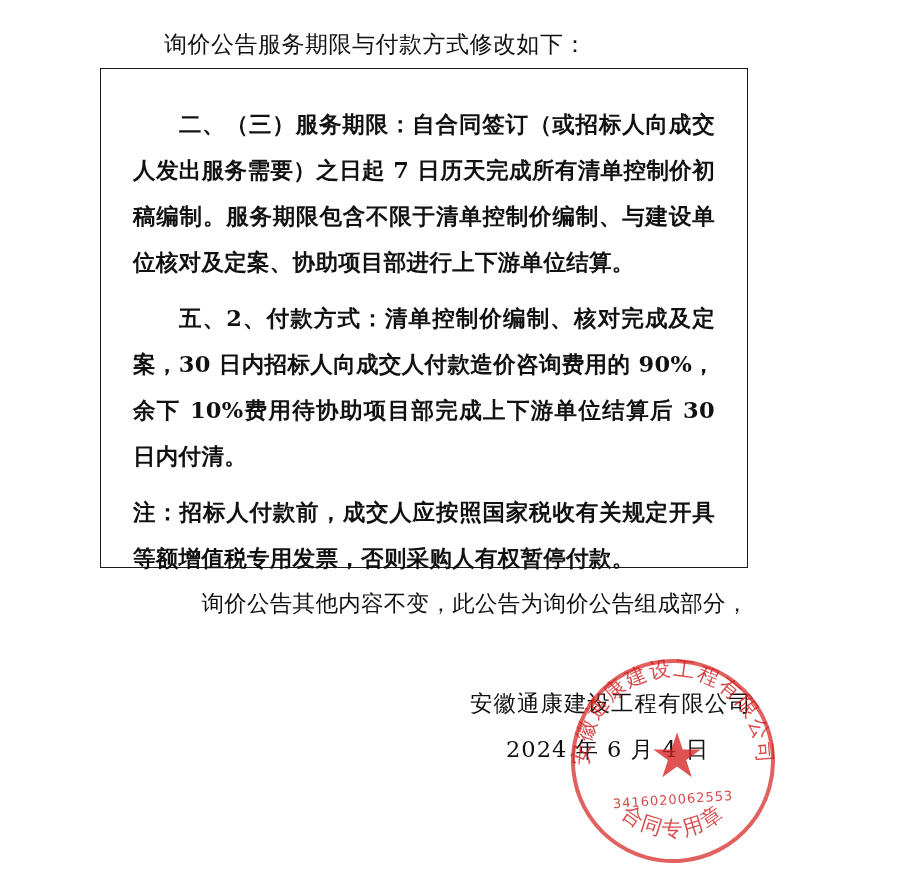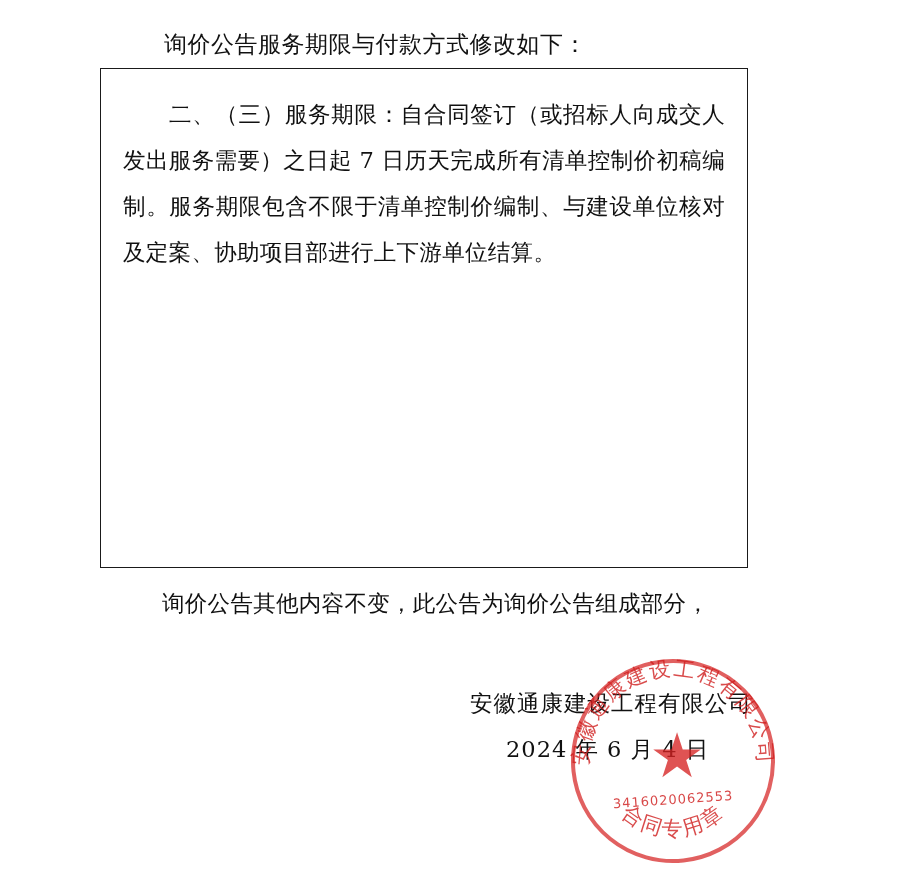--- a/index.html
+++ b/index.html
@@ -36,37 +36,39 @@
     position: absolute;
     left: 100px;
     top: 68px;
     width: 648px;
     height: 500px;
     border: 1.5px solid #1a1a1a;
     box-sizing: border-box;
     padding: 22px 22px 10px 22px;
   }
   .boxed p {
-    margin: 0;
+    margin: 10px;
     font-size: 22.5px;
     line-height: 46px;
     letter-spacing: 0.3px;
     text-align: justify;
+    font-weight: bold;
   }
   .boxed p.indent {
     text-indent: 46px;
   }
   .tail {
     position: absolute;
-    left: 116px;
+    left: 102px;
     top: 580px;
     width: 700px;
     font-size: 22.5px;
     line-height: 46px;
     letter-spacing: 0.3px;
+    text-align: center;
   }
   .tail p {
     margin: 0;
   }
   .tail p.indent {
     text-indent: 46px;
   }
   .sign-block {
     position: absolute;
     left: 470px;
@@ -144,20 +146,22 @@
 </style>
 </head>
 <body>
 
 <div class="page">
 
   <div class="intro-line">询价公告服务期限与付款方式修改如下：</div>
 
   <div class="boxed">
     <p class="indent">二、（三）服务期限：自合同签订（或招标人向成交人发出服务需要）之日起 7 日历天完成所有清单控制价初稿编制。服务期限包含不限于清单控制价编制、与建设单位核对及定案、协助项目部进行上下游单位结算。</p>
+    <p class="indent">五、2、付款方式：清单控制价编制、核对完成及定案，30 日内招标人向成交人付款造价咨询费用的 90%，余下 10%费用待协助项目部完成上下游单位结算后 30 日内付清。</p>
+    <p>注：招标人付款前，成交人应按照国家税收有关规定开具等额增值税专用发票，否则采购人有权暂停付款。</p>
   </div>
 
   <div class="tail">
     <p class="indent">询价公告其他内容不变，此公告为询价公告组成部分，</p>
   </div>
 
   <div class="sign-block">
     <span class="company">安徽通康建设工程有限公司</span>
     <span class="date">2024 年 6 月 4 日</span>
   </div>

